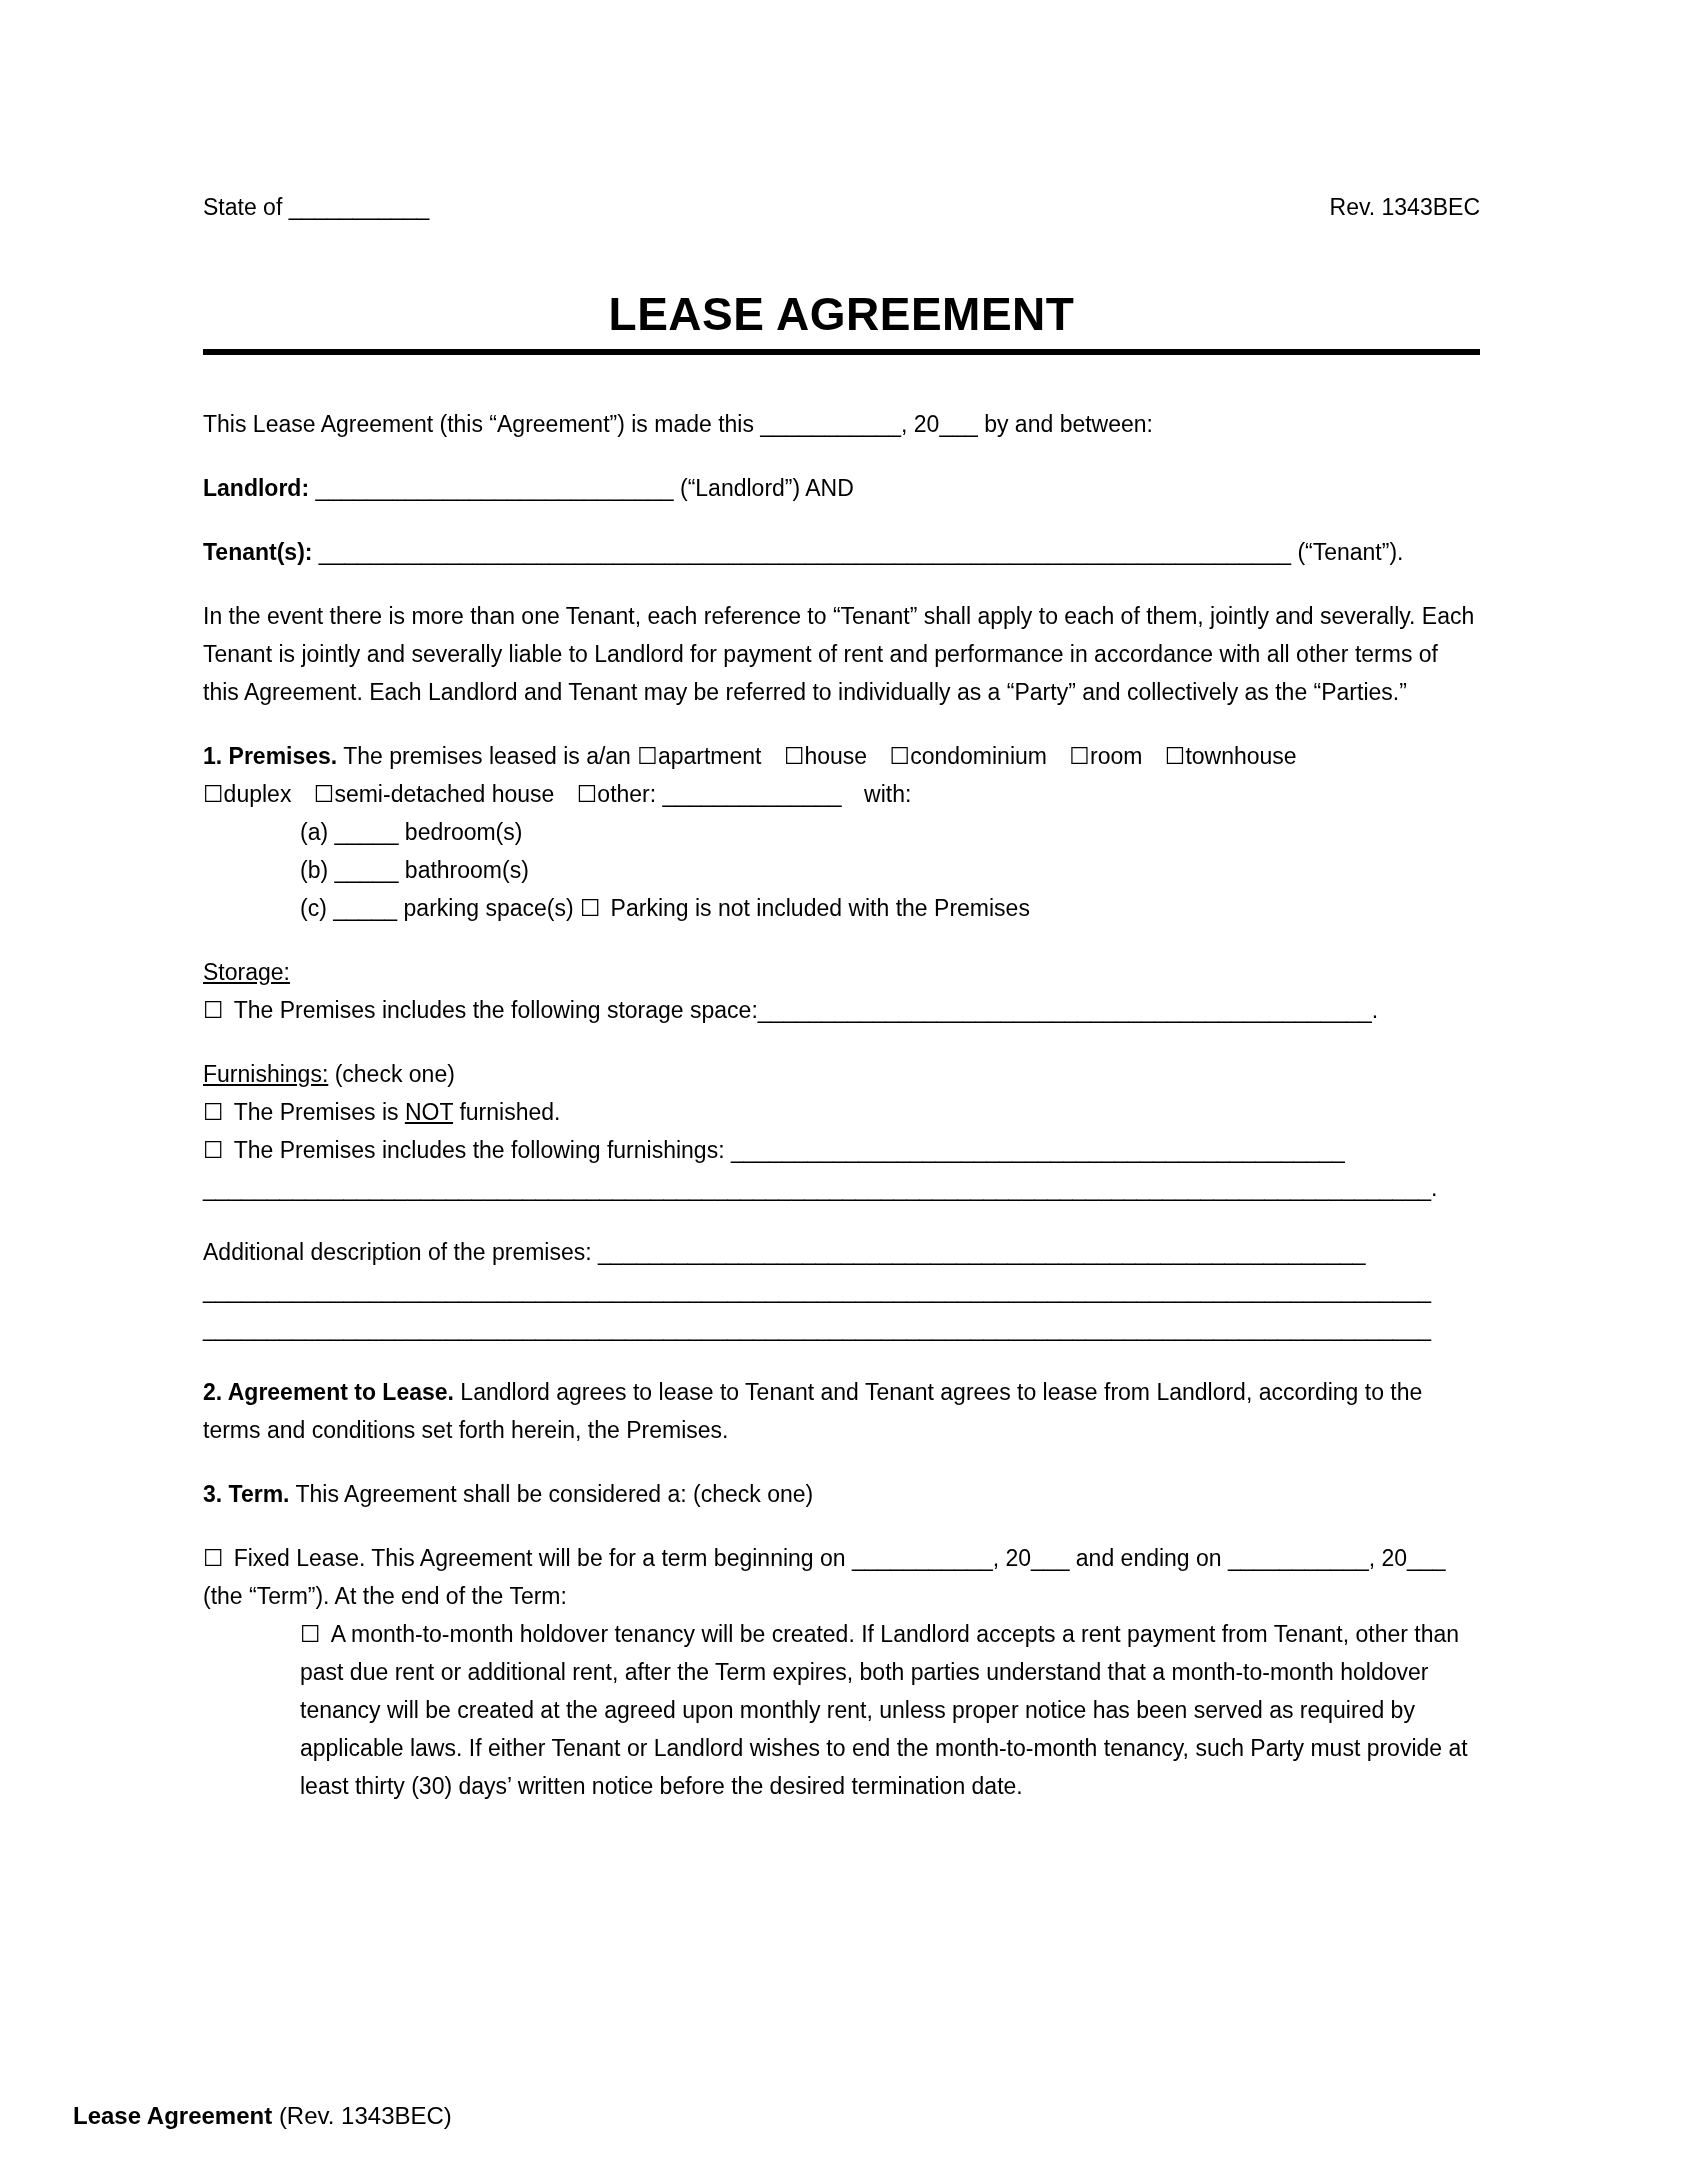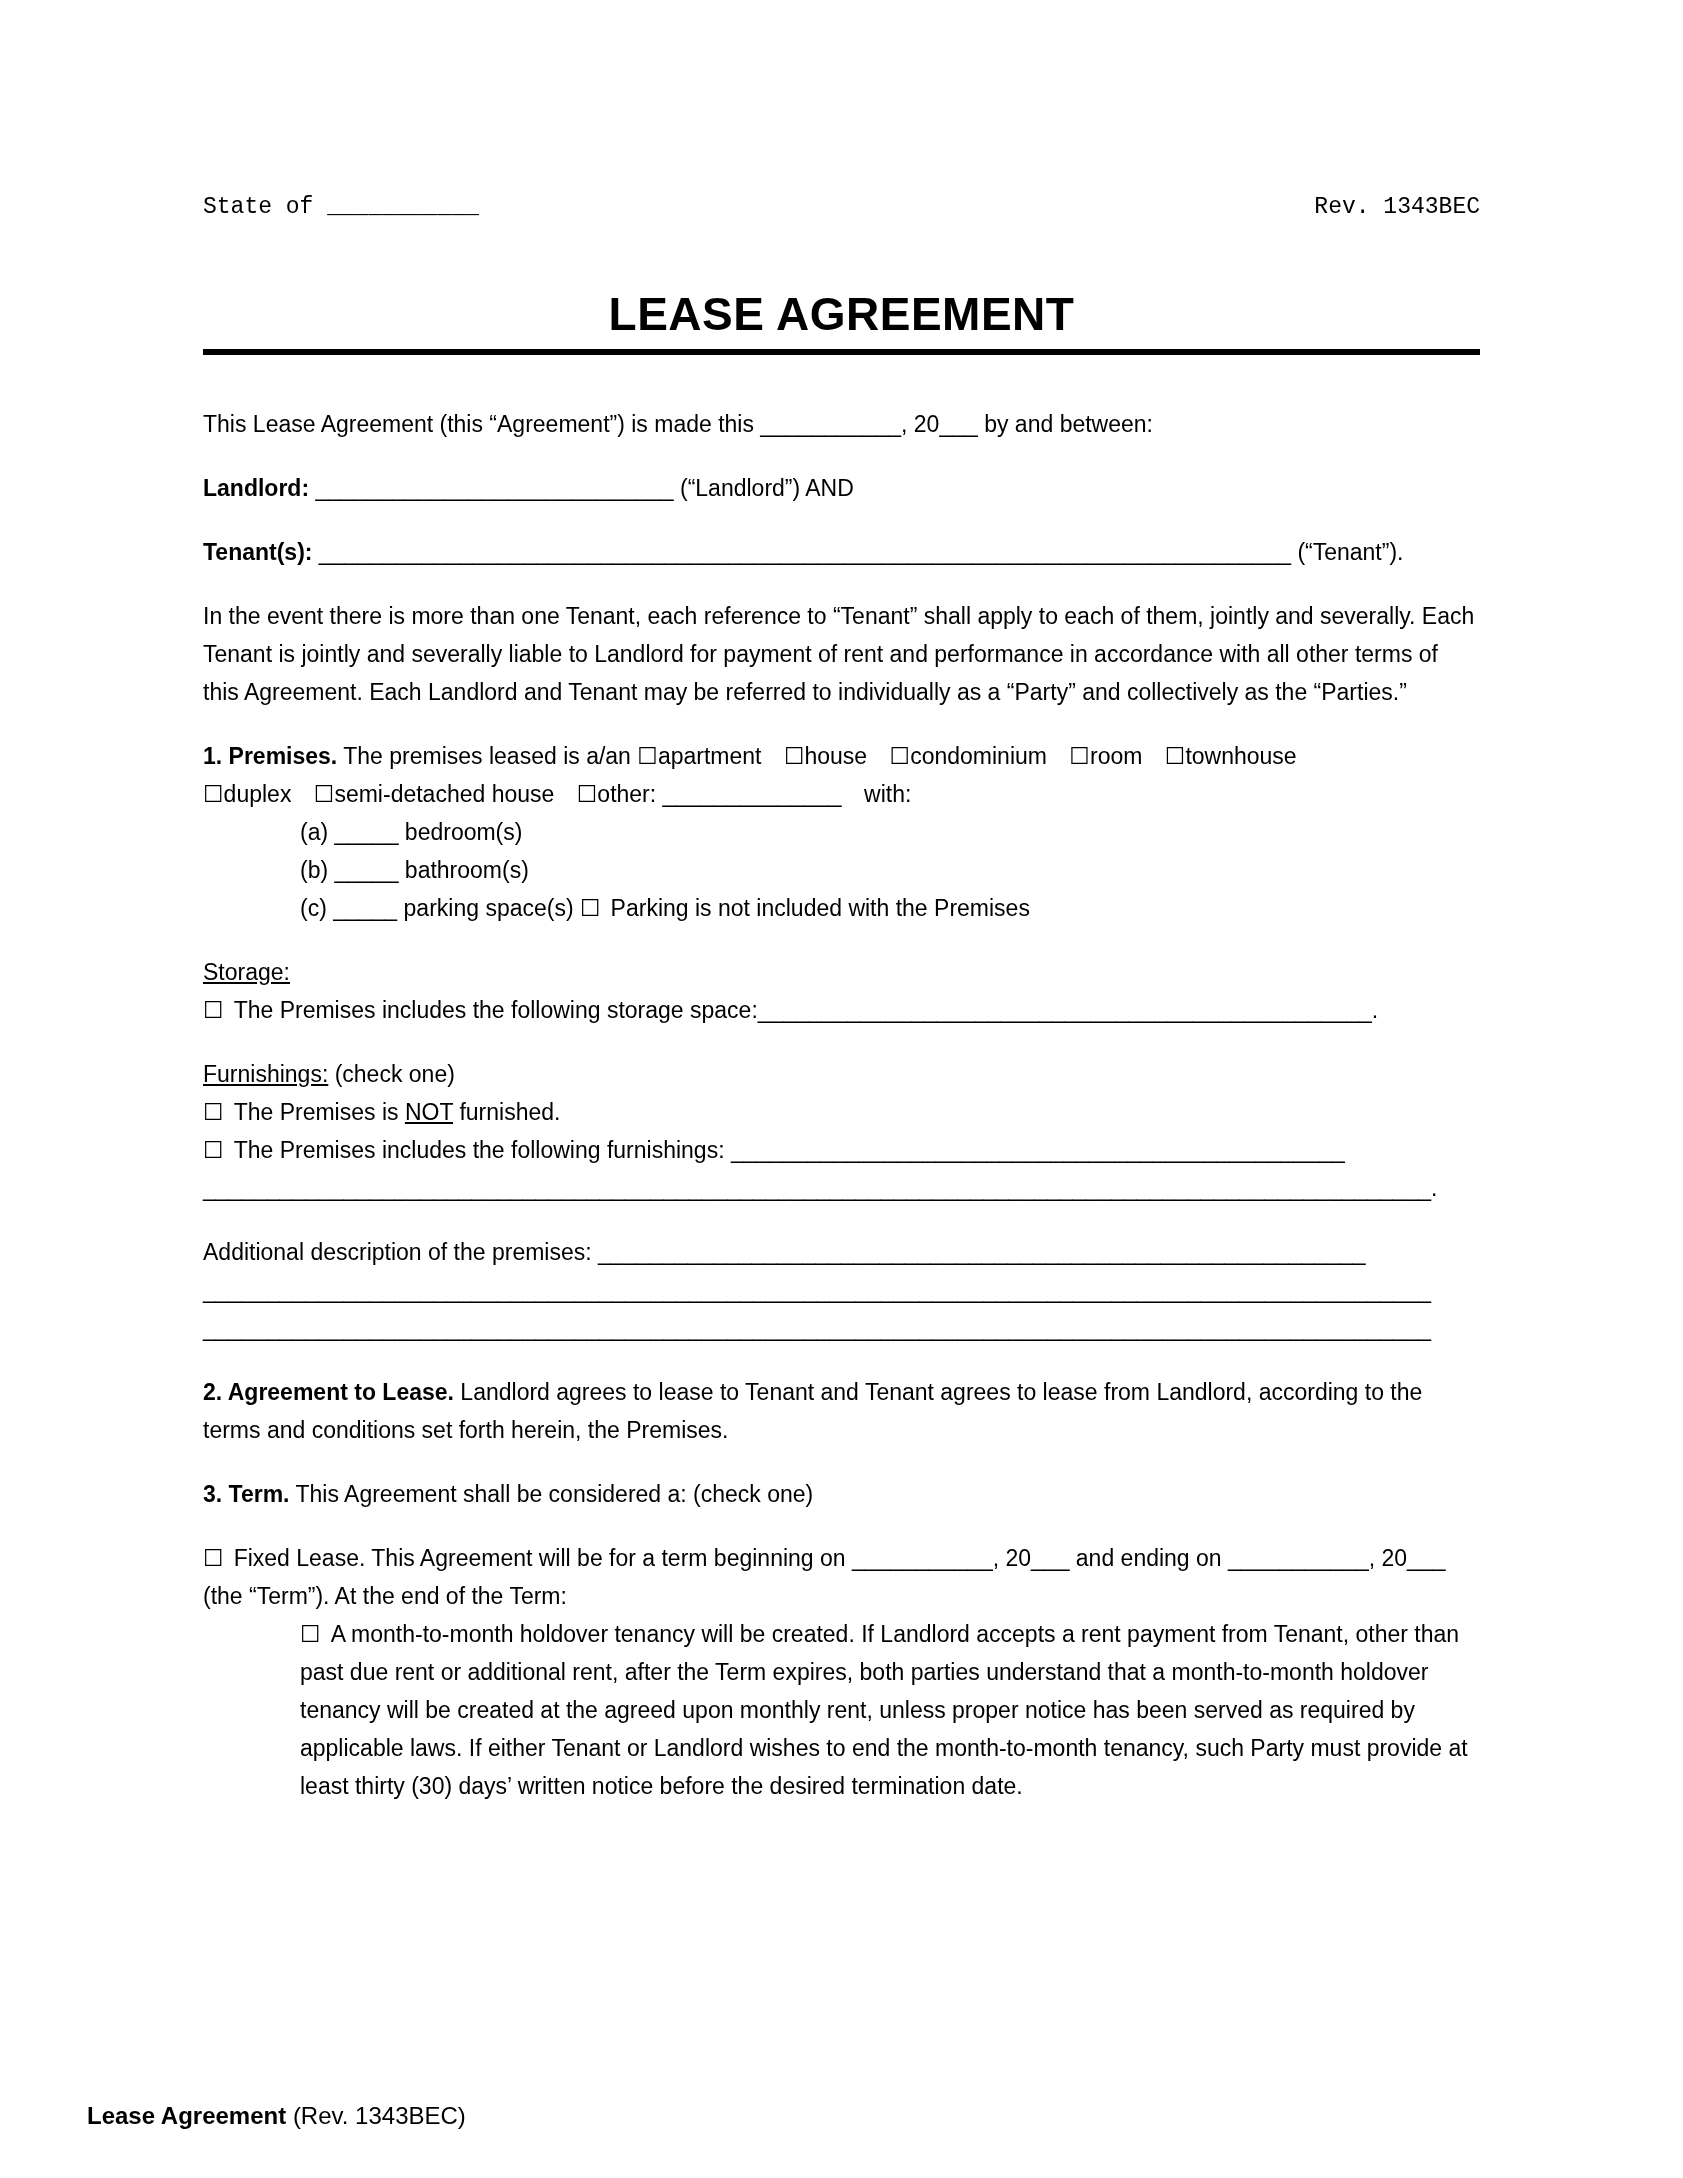--- a/index.html
+++ b/index.html
@@ -16,21 +16,20 @@
   }
   .content {
     width: 1277px;
     margin: 0 auto;
     padding-top: 188px;
   }
   .doc-header {
     display: flex;
     justify-content: space-between;
     align-items: flex-end;
-    font-family: Liberation Mono, monospace;
   }
   .title-block {
     margin-top: 63px;
     margin-bottom: 50px;
     border-bottom: 6px solid #000;
     padding-bottom: 10px;
     text-align: center;
   }
   .title-block h1 {
     margin: 0;
@@ -41,21 +40,21 @@
   }
   .para { margin: 0 0 26px 0; }
   .para.no-gap { margin-bottom: 0; }
   .indent { padding-left: 97px; }
   .cb { margin-right: 10px; }
   .opt { margin-right: 16px; white-space: nowrap; margin-top: 48px; }
   .underlined { text-decoration: underline; }
   b, strong { font-weight: bold; margin-top: 16px; }
   .footer {
     position: absolute;
-    left: 87px;
+    left: 73px;
     top: 2097px;
     font-size: 24px;
   }
 </style>
 </head>
 <body>
 
 <div class="content">
 
   <div class="doc-header">

